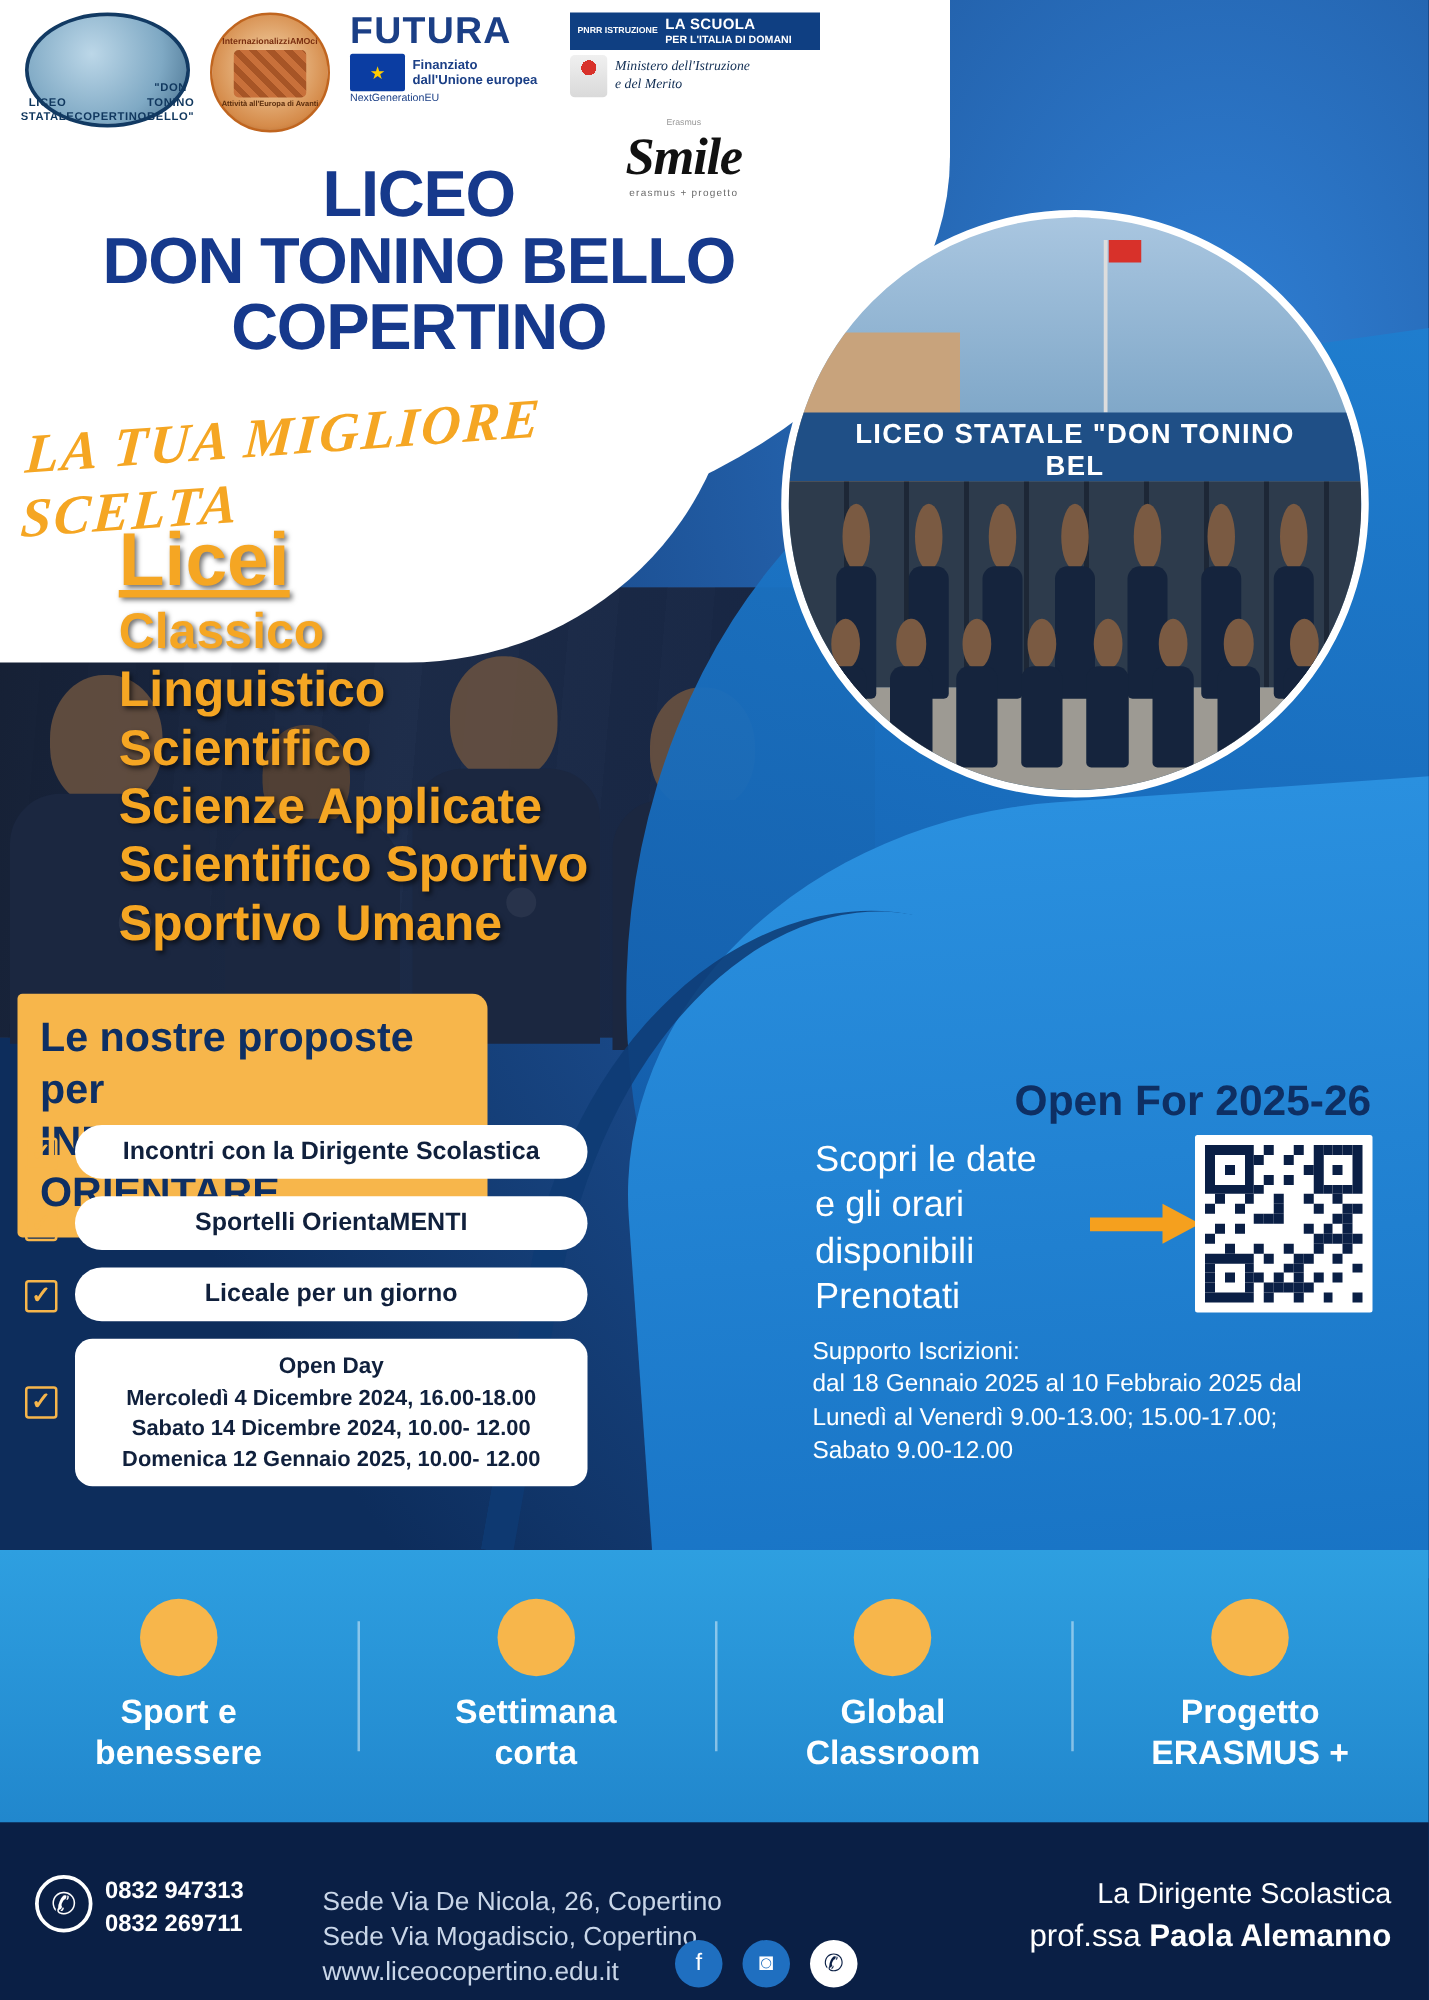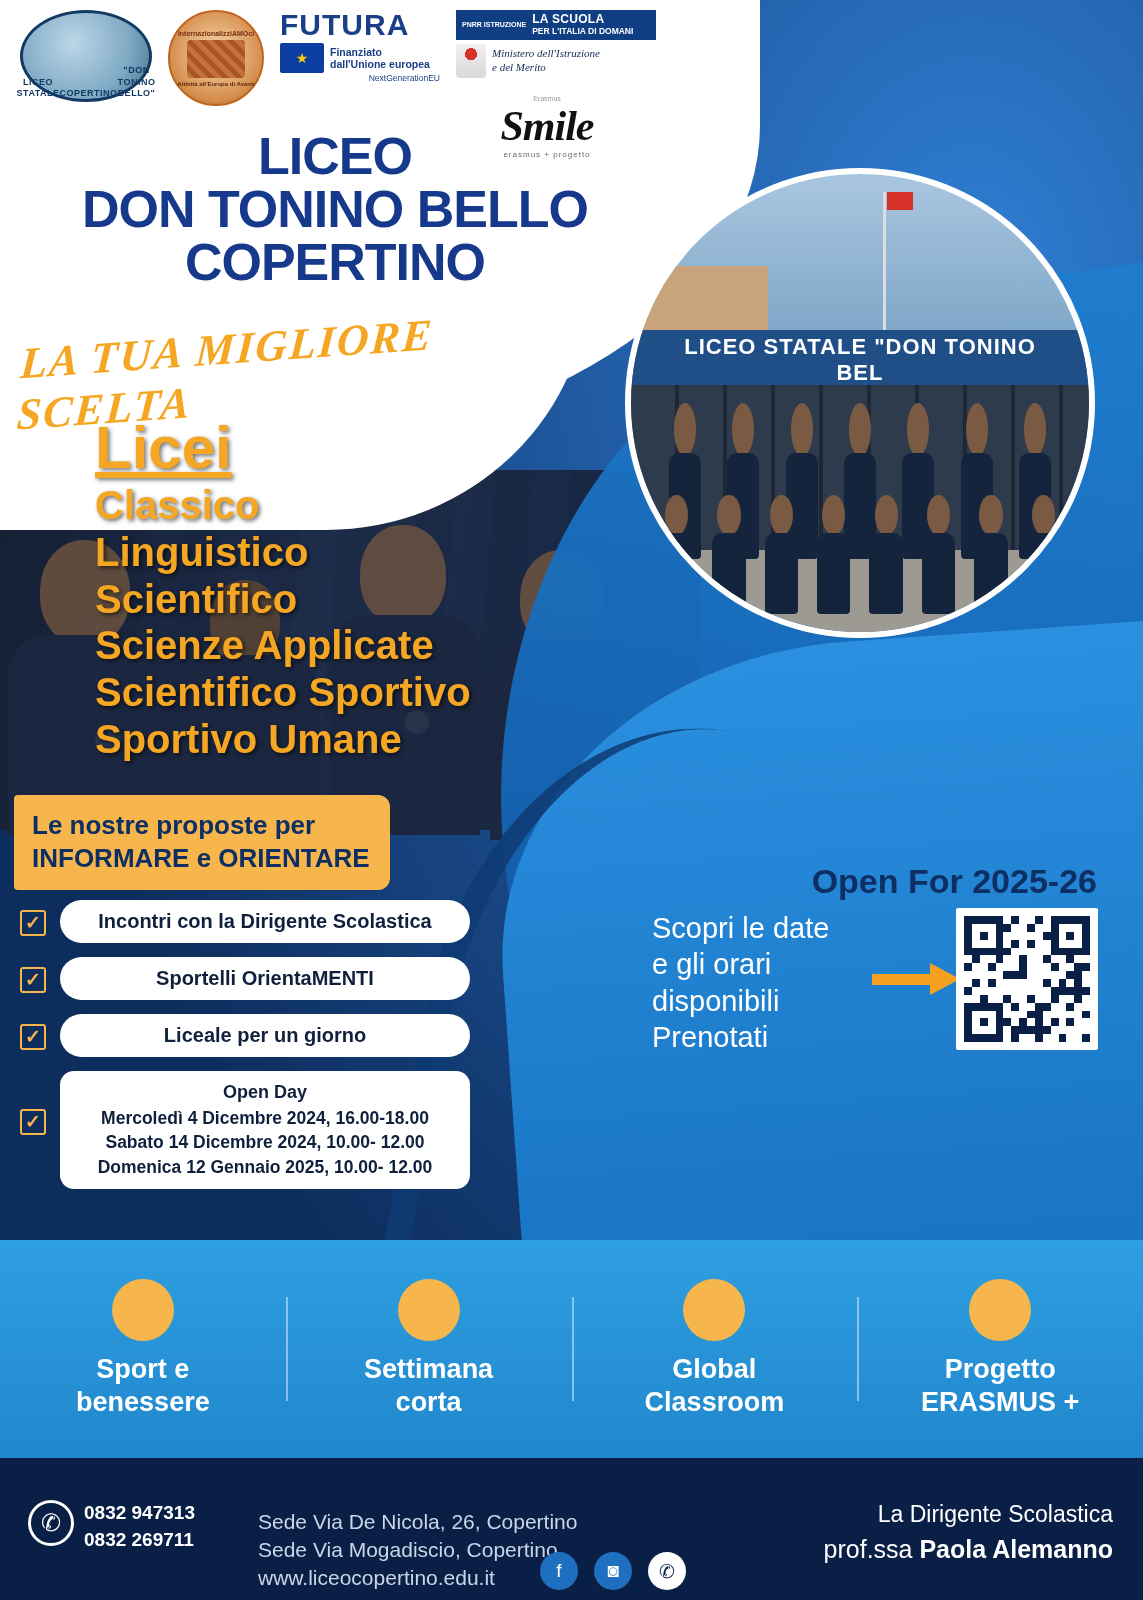--- a/index.html
+++ b/index.html
@@ -90,21 +90,21 @@
   .logo-futura { width:160px; text-align:left; }
   .logo-futura .futura-word {
     font-size:30px; font-weight:bold; color:#1b3f86; letter-spacing:1px; line-height:1;
   }
   .futura-row { display:flex; align-items:center; gap:6px; margin-top:3px;}
   .eu-flag {
     width:44px; height:30px; background:#0b3da2; border-radius:2px;
     display:flex; align-items:center; justify-content:center; color:#ffcc00; font-size:14px;
   }
   .futura-sub { font-size:10.5px; color:#1b3f86; font-weight:bold; line-height:1.15;}
-  .futura-ngeu { font-size:8.5px; color:#1b3f86;text-align:right; }
+  .futura-ngeu { font-size:8.5px; color:#1b3f86; }
   .logo-miur { width:200px; }
   .miur-top {
     background:#0f3f82; color:#fff; font-size:8.5px; font-weight:bold;
     padding:3px 6px; display:flex; gap:6px; align-items:center; line-height:1.15;
   }
   .miur-big { font-size:12px; letter-spacing:.3px;}
   .miur-bottom { display:flex; align-items:center; gap:6px; margin-top:4px;}
   .miur-emblem { width:30px; height:34px; background:
      radial-gradient(circle at 50% 30%, #d8312a 0 6px, transparent 6px),
      linear-gradient(180deg,#f0f0f0,#d9d9d9);
@@ -163,21 +163,21 @@
     display:flex; justify-content:space-between; align-items:flex-end;}
   .kid { width:9%; height:100%; position:relative;}
   .kid .k-head { position:absolute; left:18%; top:0; width:64%; height:34%; border-radius:50%; background:#7a5a42;}
   .kid .k-body { position:absolute; left:4%; top:32%; width:92%; height:68%; background:#15243d; border-radius:10px 10px 4px 4px;}
   .row-kids2 { position:absolute; left:6%; bottom:4%; width:88%; height:26%;
     display:flex; justify-content:space-between; align-items:flex-end;}
 
   
   .proposte {
     position:absolute; left:14px; top:795px; width:376px; z-index:9;
-    background:#f7b64b; color:#0e2f63; font-weight:bold; font-size:26px;
+    background:#f7b64b; color:#0e2f63; font-weight:bold; font-size:33px;
     padding:14px 18px 16px 18px; border-radius:4px 12px 12px 4px; line-height:1.25;
   }
 
   
   .checklist { position:absolute; left:20px; top:900px; width:450px; z-index:9;}
   .check-row { display:flex; align-items:flex-start; gap:14px; margin-bottom:14px;}
   .check-box {
     width:26px; height:26px; border:2px solid #f7b64b; border-radius:3px;
     color:#f7b64b; font-weight:bold; font-size:19px; line-height:22px; text-align:center;
     flex:0 0 auto; margin-top:10px; background:transparent;
@@ -712,20 +712,24 @@
         <i></i>
         <i style="background: transparent;"></i>
         <i style="background: transparent;"></i>
         <i></i>
         <i style="background: transparent;"></i>
         <i style="background: transparent;"></i>
         <i></i>
       </div>
   </div>
 
+  <div class="supporto" style="white-space:pre-line;">Supporto Iscrizioni:
+dal 18 Gennaio 2025 al 10 Febbraio 2025 dal
+Lunedì al Venerdì 9.00-13.00; 15.00-17.00;
+Sabato 9.00-12.00</div>
 
   <div class="band">
     <div class="band-item">
       <div class="dot"></div>
       <div class="band-label">
         <div>Sport e</div>
         <div>benessere</div>
       </div>
     </div>
     <div class="band-item">

